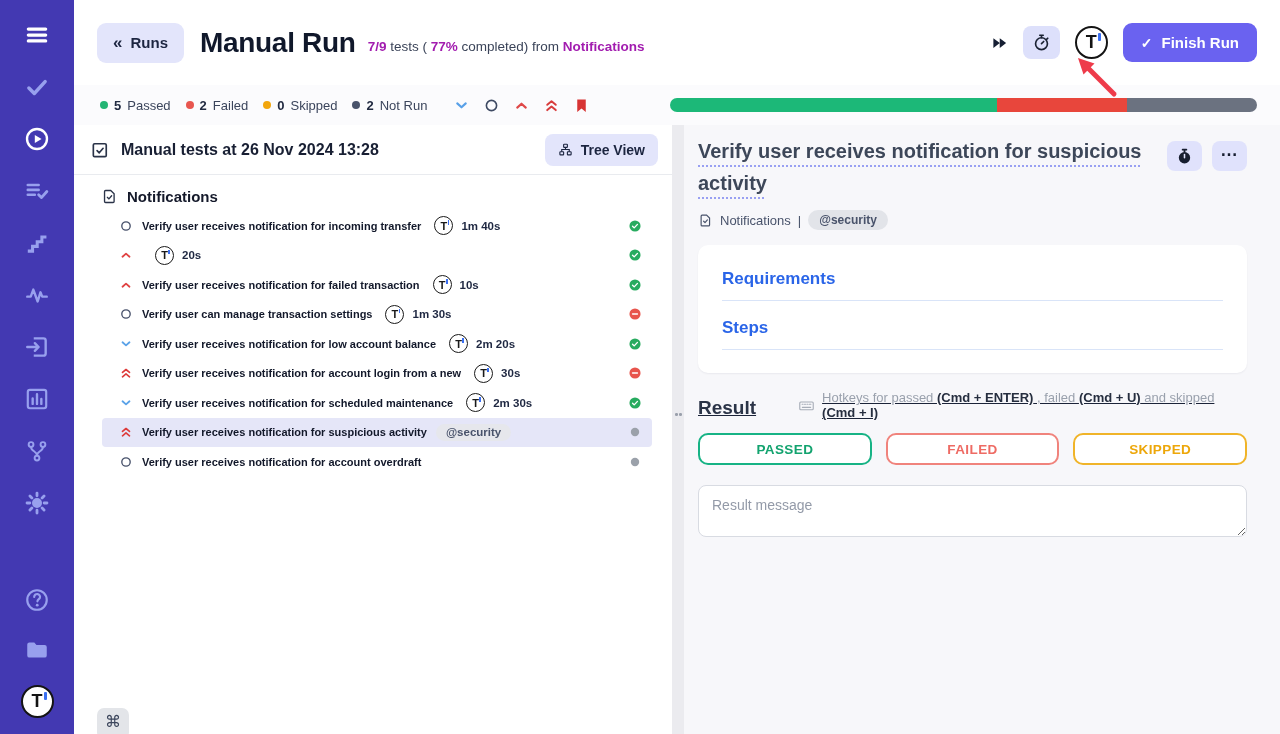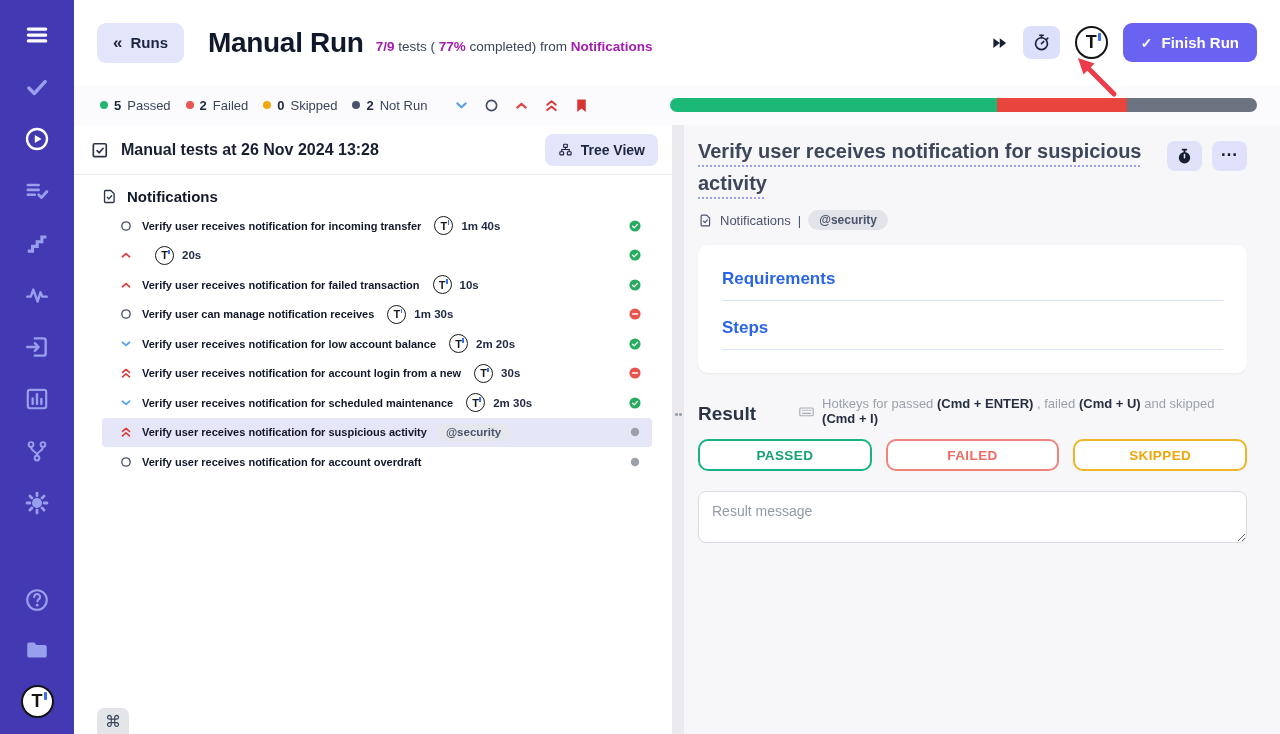--- a/index.html
+++ b/index.html
@@ -21,21 +21,21 @@
     color:#141414; position:relative; cursor:pointer; }
   .logo-badge i { position:absolute; top:5px; right:5px; width:3px; height:8px; background:#3a6ff2; border-radius:1px; }
 
   
   .main { flex:1; display:flex; flex-direction:column; position:relative; }
 
   .topbar { height:85px; display:flex; align-items:center; padding:0 23px 0 23px; background:#fff; position:relative; }
   .back-btn { display:flex; align-items:center; gap:8px; background:#e3e5fb; border:none; border-radius:9px;
     padding:10px 16px; font-family:inherit; font-size:15px; font-weight:700; color:#1c2540; cursor:pointer; }
   .back-gl { font-size:17px; font-weight:700; }
-  .topbar h1 { font-size:28px; font-weight:800; color:#10182b; margin-left:24px; letter-spacing:-.3px; }
+  .topbar h1 { font-size:28px; font-weight:800; color:#10182b; margin-left:16px; letter-spacing:-.3px; }
   .subtitle { margin-left:12px; margin-top:8px; font-size:13.5px; color:#3b4459; }
   .subtitle b { font-weight:800; color:#a21caf; }
   .top-actions { margin-left:auto; display:flex; align-items:center; gap:15px; }
   .ff { color:#161f33; display:flex; } .ff svg { width:18px; height:18px; }
   .timer-btn { width:37px; height:33px; border:none; border-radius:8px; background:#dde0fb; color:#1a2233;
     display:flex; align-items:center; justify-content:center; cursor:pointer; }
   .timer-btn svg { width:19px; height:19px; }
   .finish-btn { display:flex; align-items:center; gap:9px; background:#6a62f0; color:#fff; border:none;
     border-radius:9px; padding:11px 18px; font-family:inherit; font-size:15px; font-weight:700; cursor:pointer; }
   .finish-check { font-size:14px; }
@@ -104,21 +104,21 @@
   .detail-actions svg { width:17px; height:17px; }
   .more-btn { font-size:17px; font-weight:800; color:#171e30; letter-spacing:1px; padding-bottom:4px; }
   .crumb { display:flex; align-items:center; gap:7px; margin-top:11px; font-size:13px; color:#49536b; }
   .crumb .c-icon { display:flex; color:#49536b; } .crumb .c-icon svg { width:15px; height:15px; }
   .crumb .pipe { color:#49536b; }
   .crumb .tag { background:#e2e4e9; border-radius:10px; padding:3px 11px; font-size:12px; font-weight:700; color:#49536b; }
   .card { background:#fff; border-radius:10px; box-shadow:0 1px 2px rgba(20,25,45,.06);
     margin-top:15px; padding:24px 24px 6px; }
   .sec { font-size:17px; font-weight:700; color:#2a65e8; padding-bottom:11px;
     border-bottom:1px solid #d9e4f8; margin-bottom:17px; cursor:pointer; }
-  .result-head { display:flex; align-items:baseline; margin-top:23px; }
+  .result-head { display:flex; align-items:baseline; margin-top:17px;text-decoration:underline; }
   .result-head h3 { font-size:19px; font-weight:800; color:#2b3447; }
   .hotkeys { display:flex; align-items:center; gap:7px; margin-left:42px; font-size:13px; color:#9aa1ad; }
   .hotkeys .k-icon { display:flex; color:#a7adb8; } .hotkeys .k-icon svg { width:17px; height:17px; }
   .hotkeys b { color:#262e3f; font-weight:800; }
   .result-buttons { display:flex; gap:14px; margin-top:13px; }
   .result-buttons button { flex:1; height:32px; background:#fff; border-radius:10px; border:2px solid;
     font-family:inherit; font-size:13.5px; font-weight:800; letter-spacing:.4px; cursor:pointer; }
   .right-panel textarea { display:block; width:100%; height:52px; margin-top:20px; border:1px solid #d8dbe2;
     border-radius:8px; padding:11px 13px; font-family:inherit; font-size:14px; color:#1b2338;
     resize:both; background:#fff; outline:none; }
@@ -370,21 +370,21 @@
                   <path d="M7.8 12.4l2.8 2.8 5.6-6" stroke="#fff" stroke-width="2.3" stroke-linecap="round" stroke-linejoin="round" fill="none"></path>
                 </svg>
               </span>
             </div>
             <div class="test-row">
               <span class="prio">
                 <svg viewBox="0 0 24 24" style="color:#46506a" width="100%" height="100%">
                   <circle cx="12" cy="12" r="7.2" stroke="currentColor" stroke-width="2.3" fill="none"></circle>
                 </svg>
               </span>
-              <span class="t-title">Verify user can manage notification receives</span>
+              <span class="t-title">Verify user can manage transaction settings</span>
               <span class="tlogo">T<i></i></span>
     <span class="dur">1m 30s</span>
               <span class="status-badge">
                 <svg viewBox="0 0 24 24" style="color:currentColor" width="100%" height="100%">
                   <circle cx="12" cy="12" r="9.5" fill="#e8544c"></circle>
                   <path d="M7.8 12h8.4" stroke="#fff" stroke-width="2.4" stroke-linecap="round"></path>
                 </svg>
               </span>
             </div>
             <div class="test-row">

